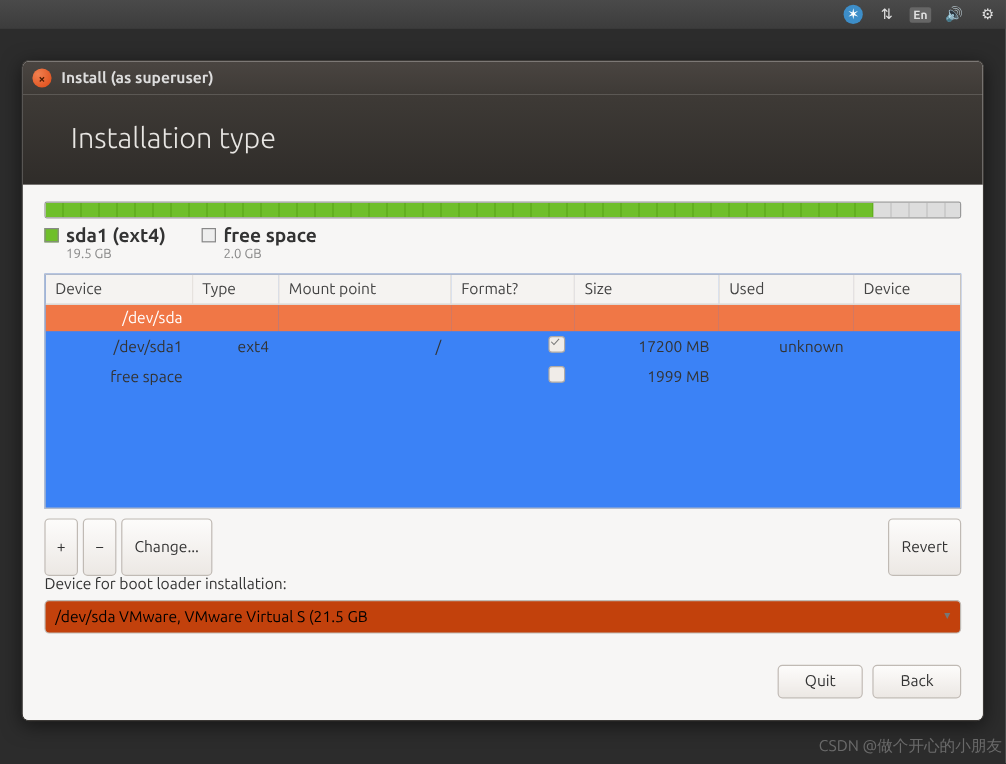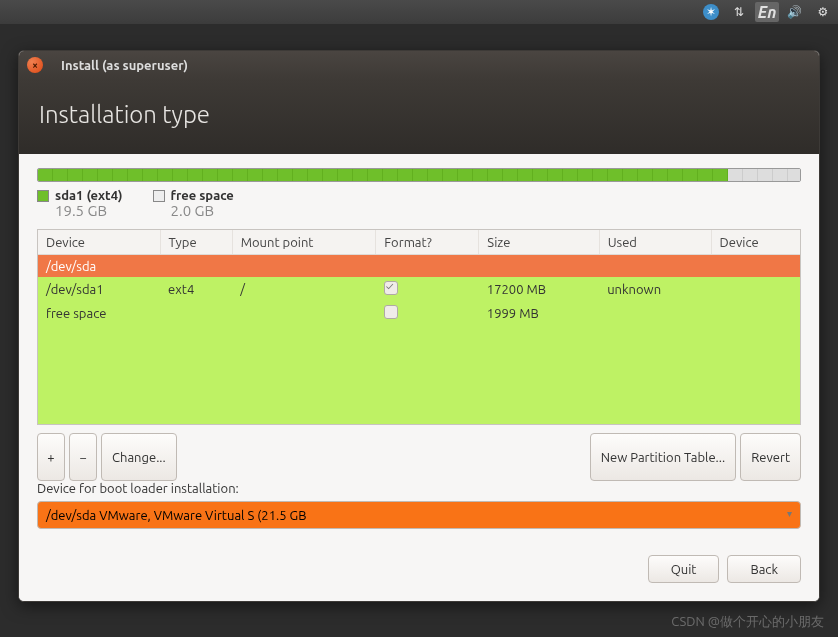--- a/index.html
+++ b/index.html
@@ -3,66 +3,66 @@
 <meta charset="utf-8">
 <style>
 * { box-sizing: border-box; margin: 0; padding: 0; font-family: "Ubuntu", "Segoe UI", sans-serif; }
 body { width: 838px; height: 637px; background: #000; overflow: hidden; position: relative; }
 
 .desktop { width: 838px; height: 637px; background: #2c2c2c; position: relative; }
 
 .topbar { height: 24px; background: linear-gradient(#4a4a4a, #3c3c3c); display: flex; justify-content: flex-end; align-items: center; padding: 0 6px; gap: 10px; }
 .topbar-icon { width: 18px; height: 18px; display: flex; align-items: center; justify-content: center; color: #e0e0e0; font-size: 12px; }
 .accessibility { background: #3d8ec9; border-radius: 50%; width: 16px; height: 16px; display:flex; align-items:center; justify-content:center; color:#fff; }
-.en-box { background: #666; border-radius: 2px; padding: 1px 3px; font-size: 16px; font-weight: bold; font-style: italic; }
+.en-box { background: #666; border-radius: 2px; padding: 1px 3px; font-size: 10px; font-weight: bold; }
 
 .window { position: absolute; top: 50px; left: 18px; width: 802px; background: #f7f6f5; border: 1px solid #3d3a37; border-radius: 6px; box-shadow: 0 4px 16px rgba(0,0,0,0.5); overflow: hidden; }
 .titlebar { height: 28px; background: linear-gradient(#4a4541, #3e3a36); display: flex; align-items: center; padding: 0 8px; gap: 8px; }
 .close { width: 16px; height: 16px; border-radius: 50%; background: radial-gradient(circle at 30% 30%, #f08050, #dd4814); display:flex; align-items:center; justify-content:center; color:#4a1a00; font-size:10px; font-weight:bold; }
-.title-text { color: #ddd; font-size: 13px; font-weight: bold; margin-left: 10px; }
+.title-text { color: #ddd; font-size: 13px; font-weight: bold; }
 
-.header { background: linear-gradient(#3e3a36, #2f2c29); padding: 22px 20px 26px; }
+.header { background: linear-gradient(#3e3a36, #2f2c29); padding: 22px 40px 26px; }
 .header h1 { color: #e8e6e3; font-size: 24px; font-weight: 300; }
 
 .body { background: #f7f6f5; padding: 14px 18px 18px; }
 
 .diskbar { display: flex; height: 14px; border: 1px solid #999; border-radius: 2px; overflow: hidden; }
 .diskbar .seg-green { background: repeating-linear-gradient(90deg, #6fbf2a 0 14px, #62b01f 14px 15px); }
 .diskbar .seg-gray { background: repeating-linear-gradient(90deg, #ddd 0 14px, #ccc 14px 15px); }
 
 .legend { display: flex; gap: 30px; margin: 6px 0 10px; }
 .legend-item { display: flex; align-items: flex-start; gap: 6px; }
 .swatch { width: 12px; height: 12px; border: 1px solid #888; margin-top: 2px; }
 .sw-green { background: #6fbf2a; }
 .sw-gray { background: #eee; }
-.legend-label { font-size: 13px; font-weight: bold; color: #333; }
-.legend-size { font-size: 15px; color: #888; }
+.legend-label { font-size: 16px; font-weight: bold; color: #333; }
+.legend-size { font-size: 11px; color: #888; }
 
-.table-wrap { border: 1px solid #c8c4c0; background: #bef264; height: 196px; overflow: hidden; }
+.table-wrap { border: 1px solid #c8c4c0; background: #3b82f6; height: 196px; overflow: hidden; }
 .tbl { width: 100%; border-collapse: collapse; font-size: 13px; }
 .tbl th { text-align: left; padding: 5px 8px; font-weight: normal; color: #444; border-right: 1px solid #e6e2de; border-bottom: 1px solid #dedad6; background: #f5f3f1; }
 .tbl th:last-child { border-right: none; }
-.tbl td { padding: 4px 8px; color: #333; }
+.tbl td { padding: 4px 8px; color: #333; text-align: right; }
 .row-sel td { background: #f07746; color: #fff; }
 .chk { width: 14px; height: 14px; border: 1px solid #b0aaa4; border-radius: 3px; display: inline-block; background: #f0ece8; position: relative; }
 .chk.checked::after { content: "✓"; position: absolute; top: -2px; left: 1px; font-size: 11px; color: #777; }
 
 .btnrow { display: flex; justify-content: space-between; margin-top: 8px; }
 .btnrow-left, .btnrow-right { display: flex; gap: 4px; }
 .btn { background: linear-gradient(#fdfcfb, #ece8e4); border: 1px solid #c0bab4; border-radius: 4px; padding: 16px 10px; font-size: 13px; color: #333; cursor: pointer; }
 .btn.sq { width: 28px; padding: 4px 0; text-align: center; }
 
 .bootlabel { margin-top: 0; font-size: 13px; color: #333; }
-.combo { margin-top: 6px; border: 1px solid #c0bab4; border-radius: 4px; background: #f97316; padding: 6px 42px 6px 8px; font-size: 13px; position: relative; }
+.combo { margin-top: 6px; border: 1px solid #c0bab4; border-radius: 4px; background: #c2410c; padding: 6px 42px 6px 8px; font-size: 13px; position: relative; }
 .combo::after { content: "▾"; position: absolute; right: 8px; top: 6px; color: #777; font-size: 10px; }
 
 .footer { display: flex; justify-content: flex-end; gap: 8px; margin-top: 26px; }
 .footer .btn { padding: 6px 22px; }
 
-.watermark { position: absolute; bottom: 6px; right: 14px; color: rgba(200,200,200,0.4); font-size: 13px; }
+.watermark { position: absolute; bottom: 6px; right: 3px; color: rgba(200,200,200,0.4); font-size: 13px; }
 </style>
 </head>
 <body>
 
 <div class="desktop">
   <div class="topbar">
     <div class="topbar-icon">
         <span class="accessibility">✶</span>
       </div>
     <div class="topbar-icon">⇅</div>
@@ -151,21 +151,20 @@
         </table>
       </div>
 
       <div class="btnrow">
         <div class="btnrow-left">
           <button class="btn sq">+</button>
           <button class="btn sq">−</button>
           <button class="btn">Change...</button>
         </div>
         <div class="btnrow-right">
-          <button class="btn">New Partition Table...</button>
           <button class="btn">Revert</button>
         </div>
       </div>
 
       <div class="bootlabel">Device for boot loader installation:</div>
       <div class="combo">
         <span>/dev/sda   VMware, VMware Virtual S (21.5 GB</span>
       </div>
 
       <div class="footer">

